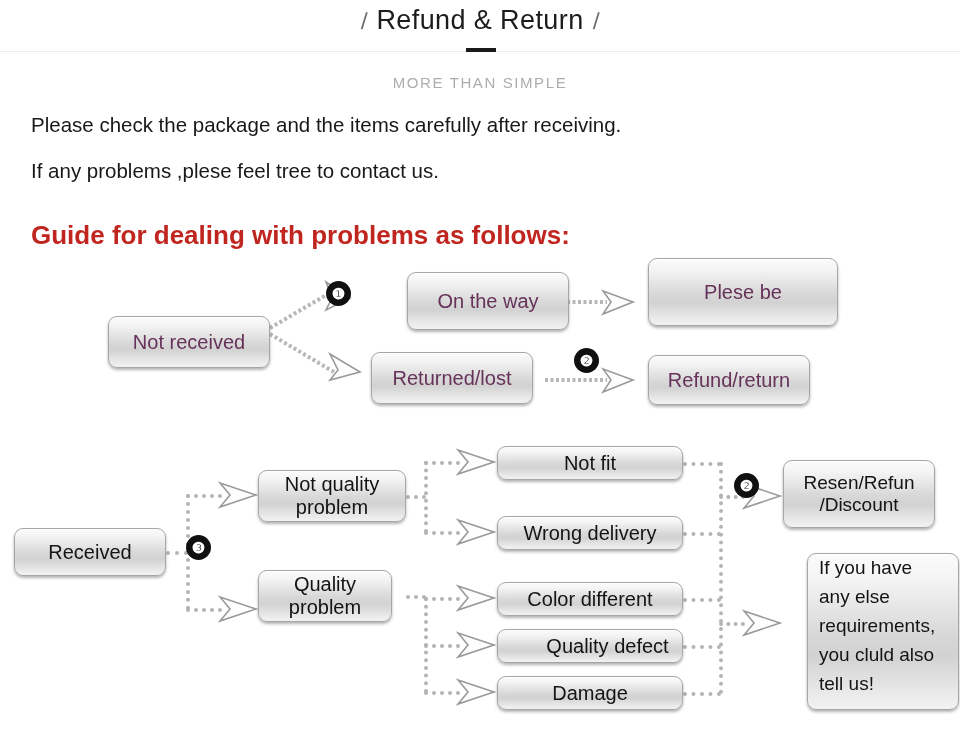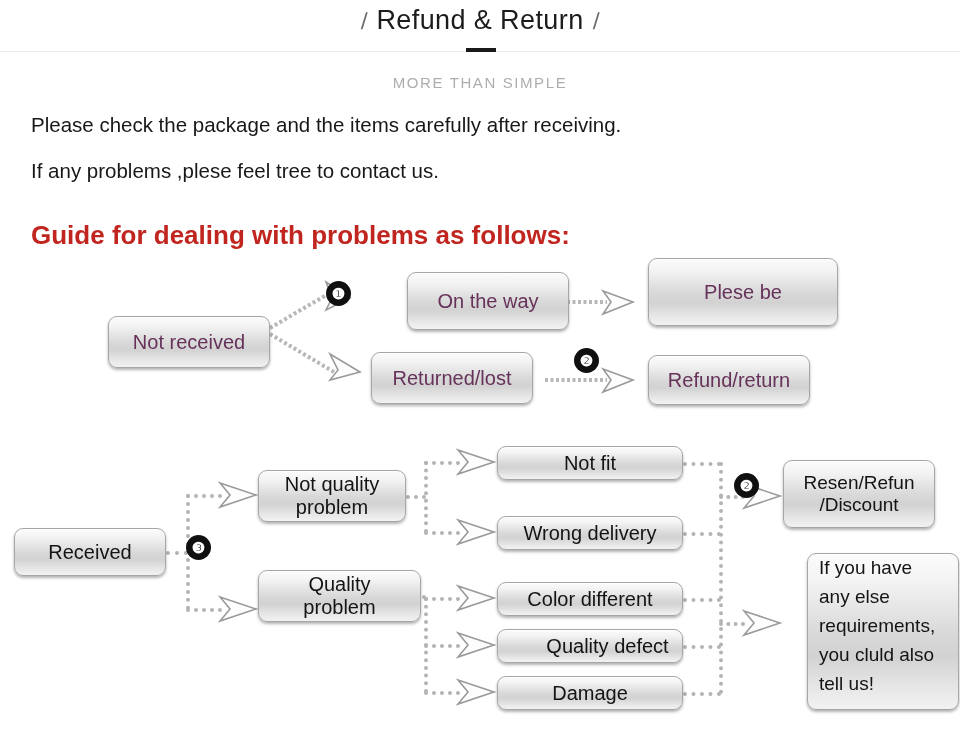--- a/index.html
+++ b/index.html
@@ -202,21 +202,21 @@
 </svg>
 <svg class="arrow-svg" style="left:218px; top:596px;" width="44" height="26" viewBox="0 0 44 26">
   <path d="M2 1 L38 13 L2 25 L12 13 Z"></path>
 </svg>
 
 <div class="fbox" style="left:258px; top:470px; width:148px; height:52px; flex-direction:column;">
   <span>Not quality</span>
   <span>problem</span>
 </div>
 
-<div class="fbox" style="left:258px; top:570px; width:163px; height:52px; flex-direction:column;">
+<div class="fbox" style="left:258px; top:570px; width:134px; height:52px; flex-direction:column;">
   <span>Quality</span>
   <span>problem</span>
 </div>
 
 <div class="conn-h" style="left:406px; top:495px; width:20px;"></div>
 <div class="conn-v" style="left:424px; top:461px; height:72px;"></div>
 <div class="conn-h" style="left:424px; top:461px; width:36px;"></div>
 <div class="conn-h" style="left:424px; top:531px; width:36px;"></div>
 
 <svg class="arrow-svg" style="left:456px; top:449px;" width="44" height="26" viewBox="0 0 44 26">

